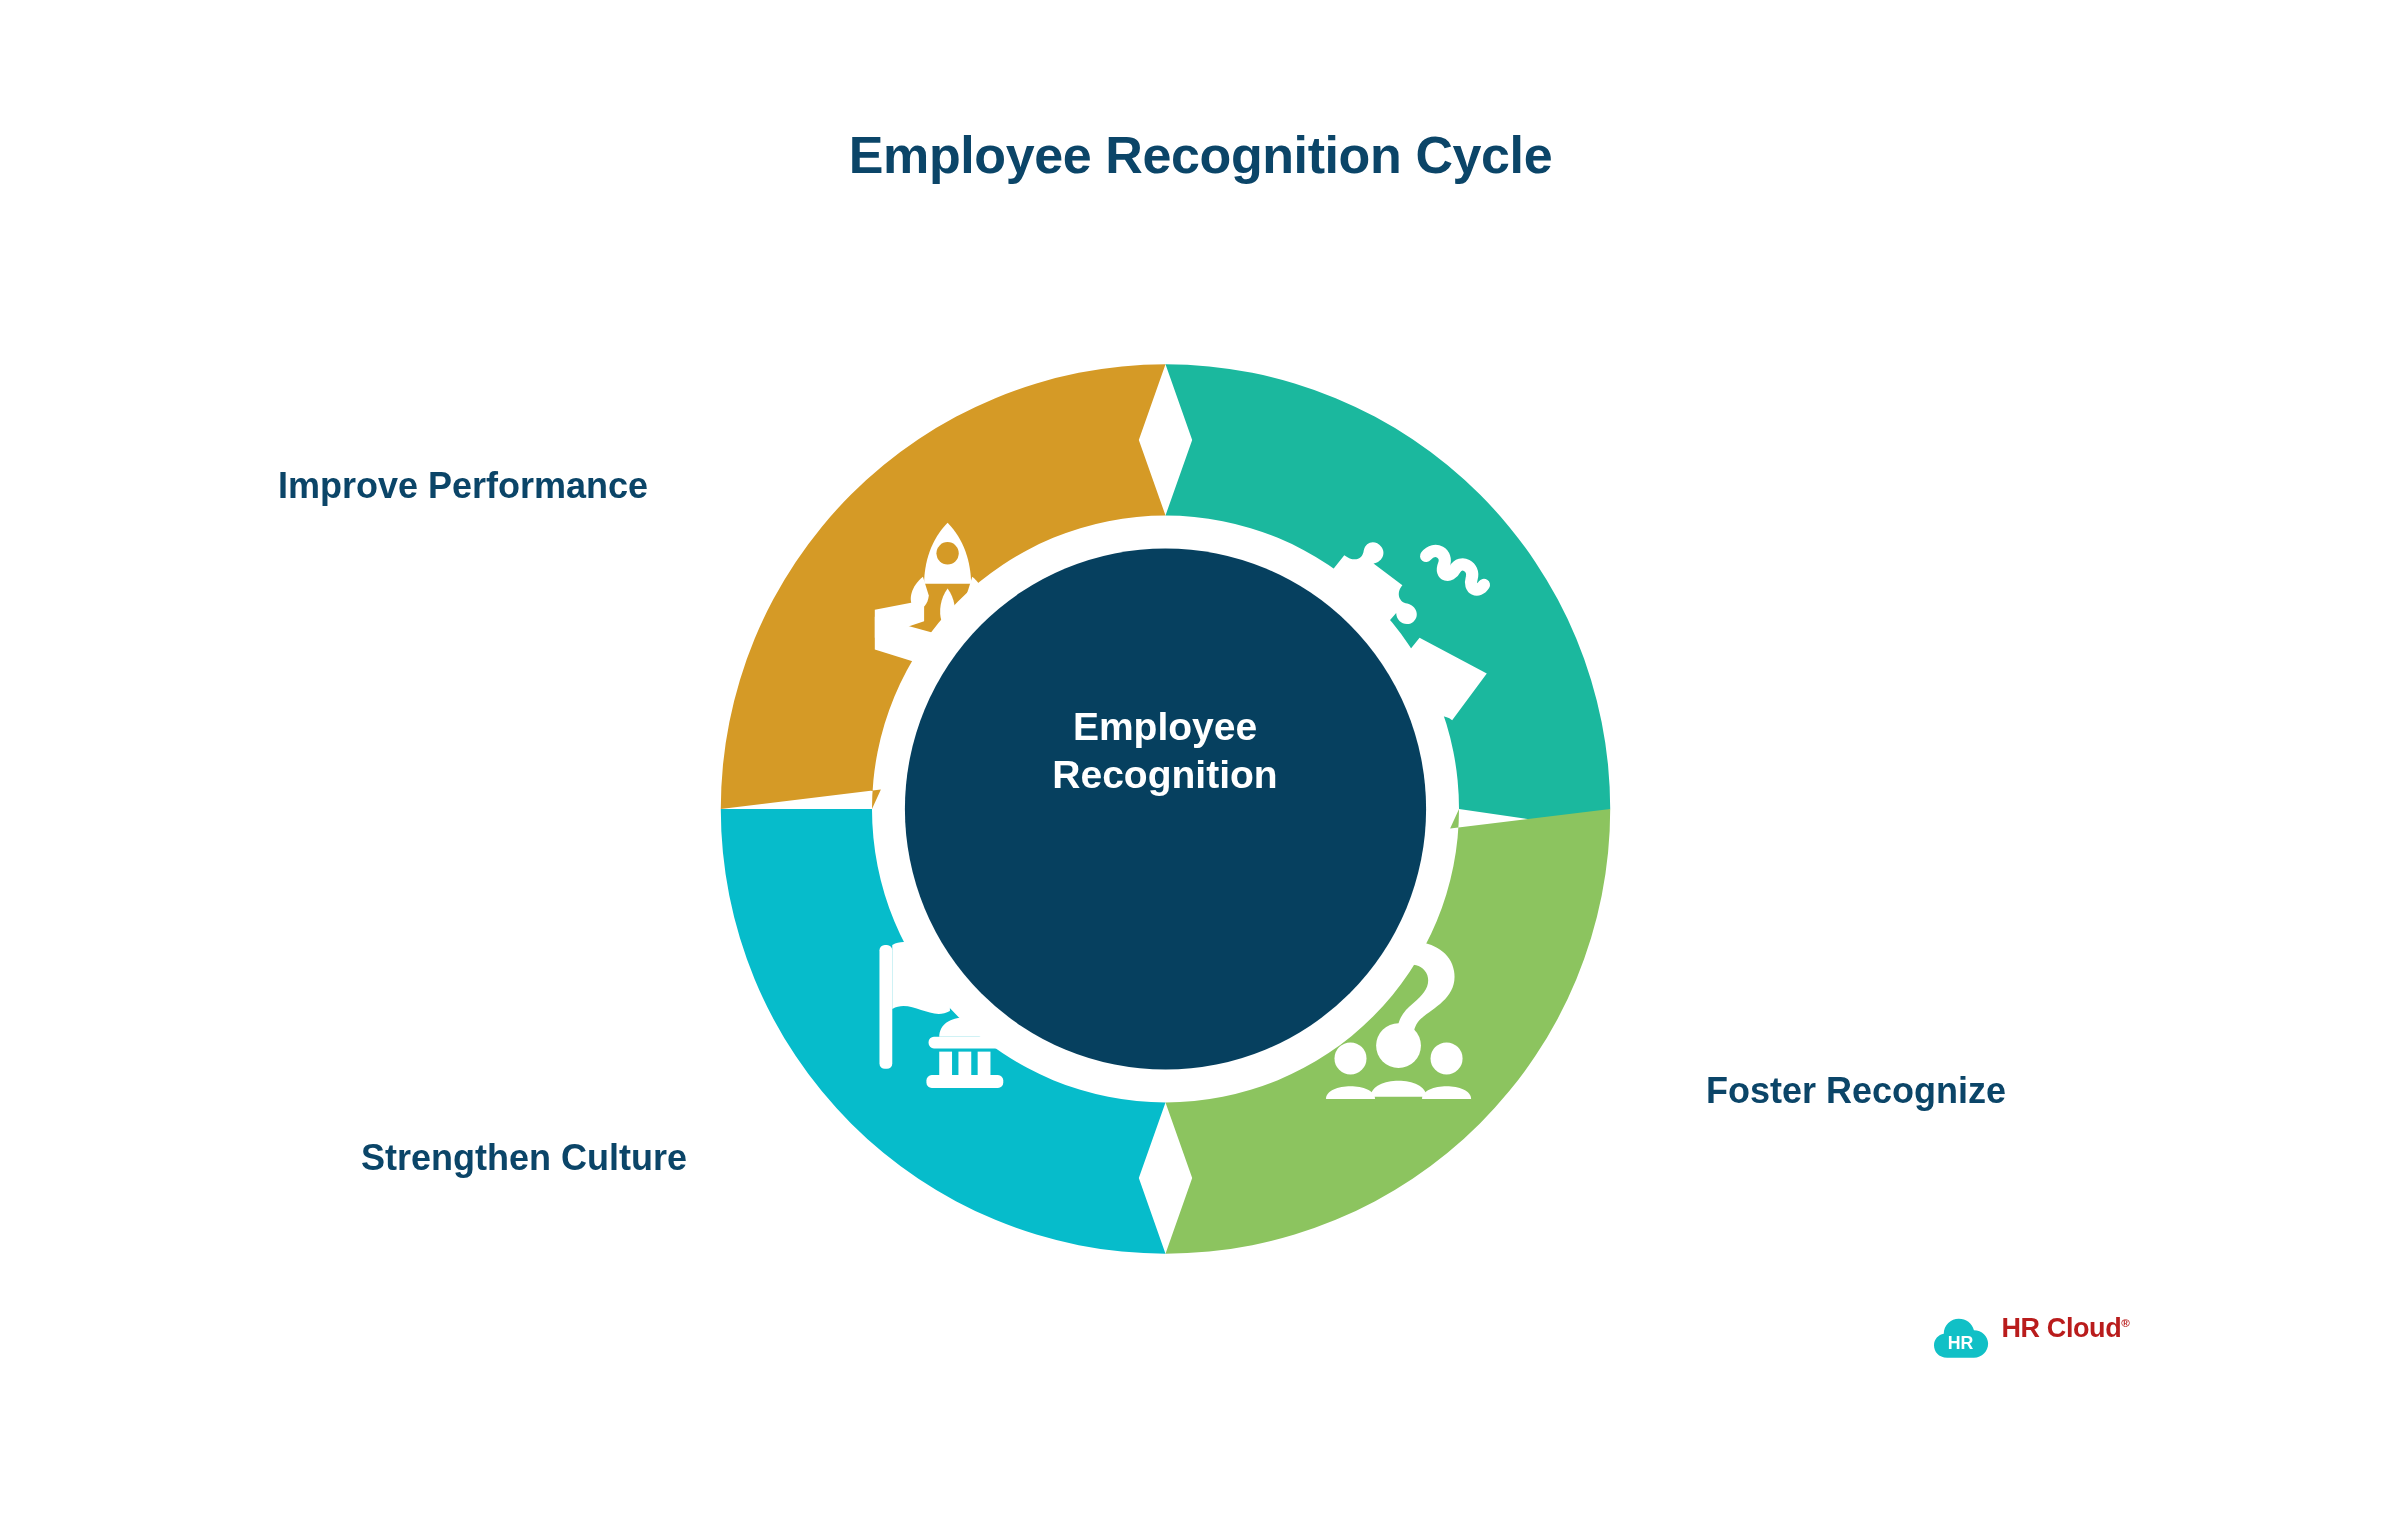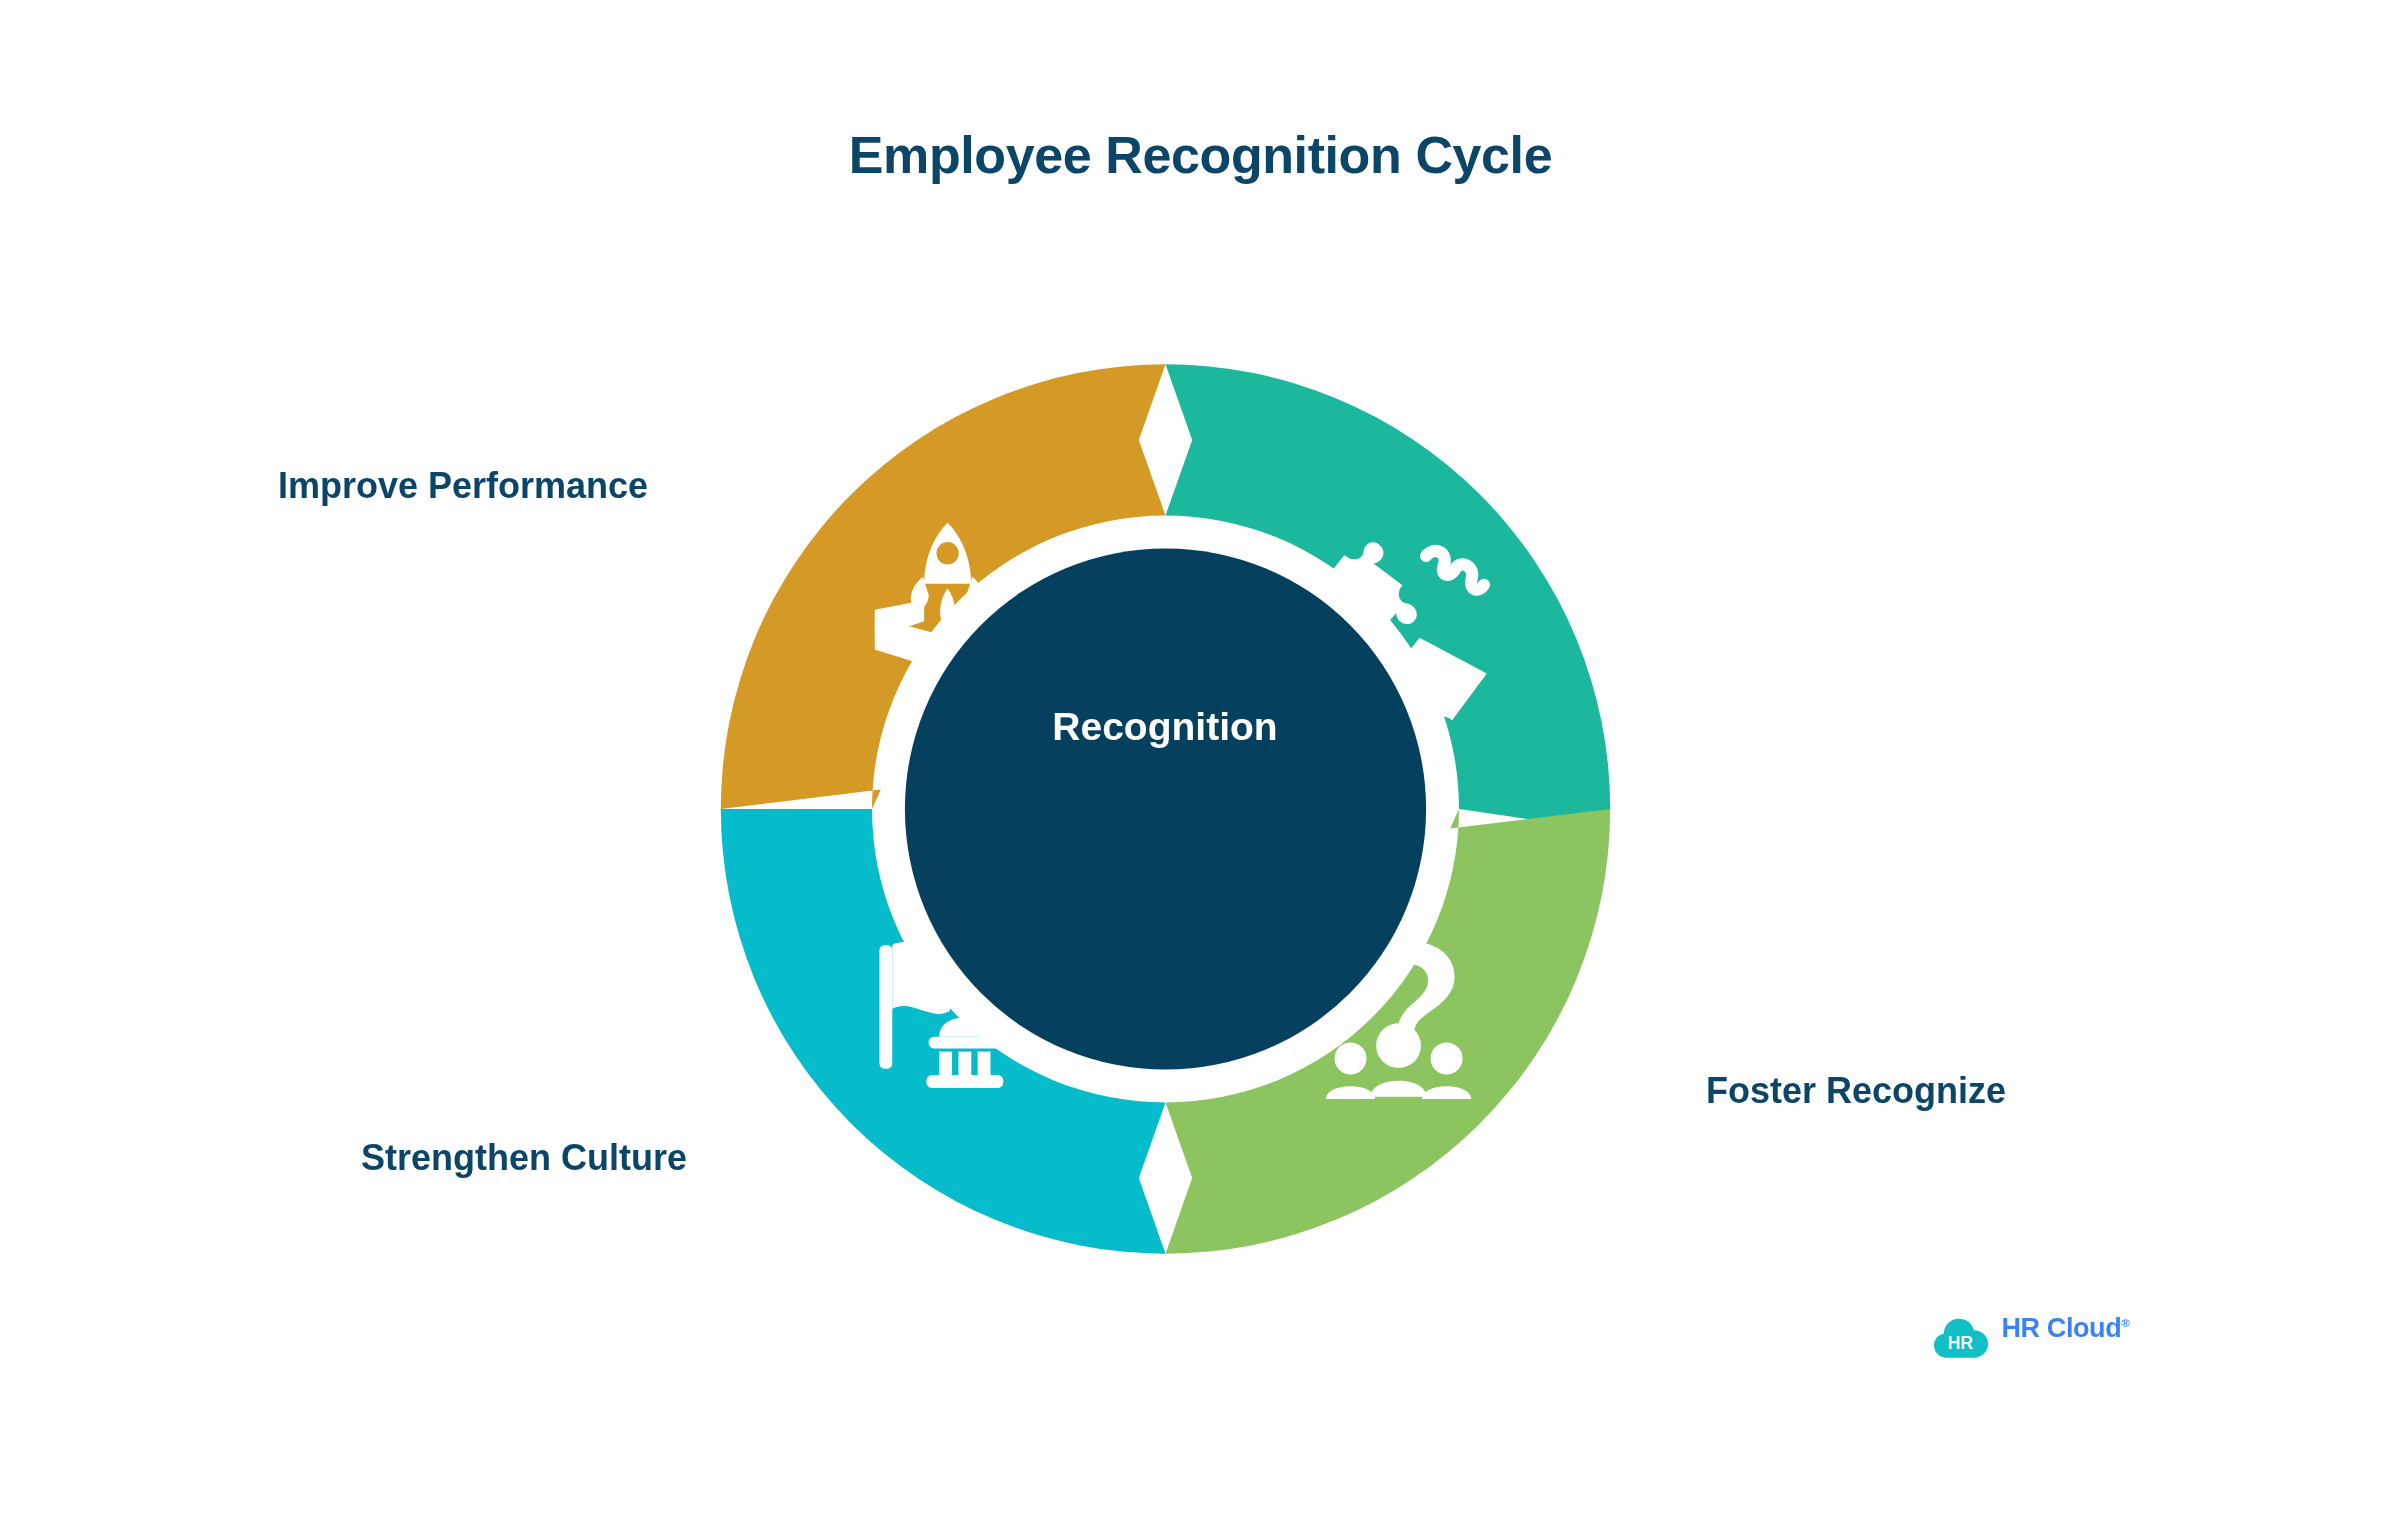--- a/index.html
+++ b/index.html
@@ -86,21 +86,21 @@
     width: 196px;
     height: 64px;
     display: flex;
     align-items: flex-start;
     gap: 12.5px;
   }
   .logo-mark { width: 55px; height: 50px; flex: 0 0 auto; }
   .logo-word {
     font-size: 27px;
     font-weight: bold;
-    color: #3b82f6;
+    color: #b91c1c;
     letter-spacing: -0.4px;
     position: relative;
     line-height: 1;
   }
   .logo-tm {
     font-size: 11.6px;
     vertical-align: super;
     font-weight: bold;
   }
 </style>
@@ -220,20 +220,21 @@
           <use href="#icon-flag-temple" transform="scale(1.2)"></use>
         </g>
       </g>
 
       <circle cx="520" cy="570" r="316" fill="#ffffff"></circle>
       <circle cx="520" cy="570" r="293" fill="#06405f"></circle>
     </svg>
   </div>
 
   <div class="hub-text">
+    <div>Employee</div>
     <div>Recognition</div>
   </div>
 
   <div class="seg-label label-improve">Improve Performance</div>
 
 
   <div class="seg-label label-foster">Foster Recognize</div>
 
   <div class="seg-label label-strengthen">Strengthen Culture</div>
 

